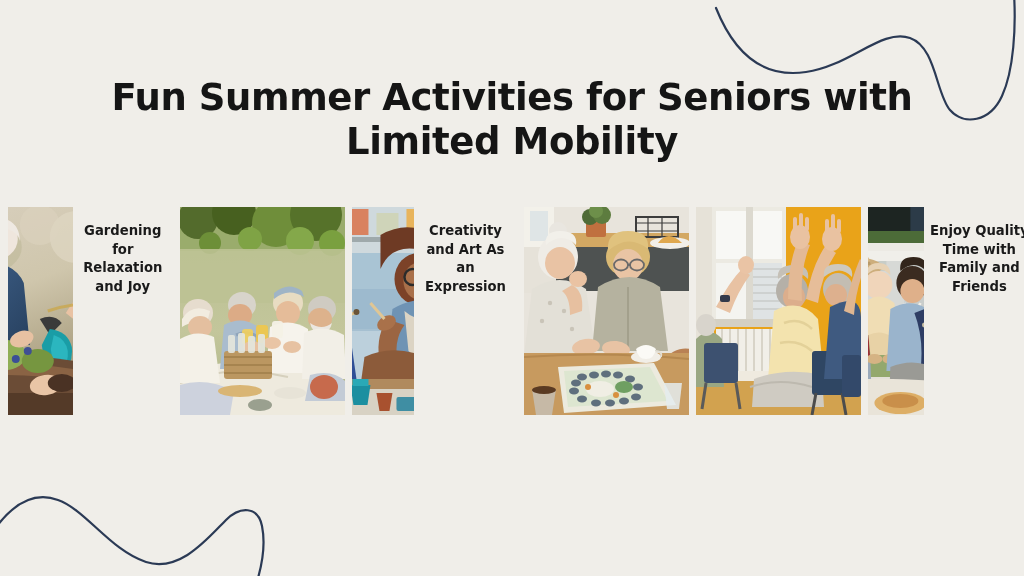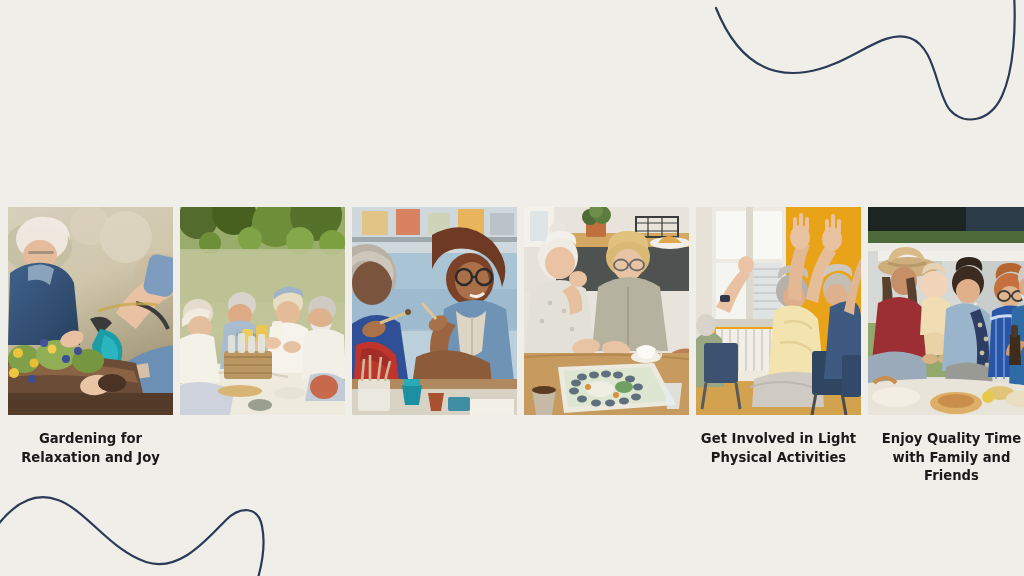--- a/index.html
+++ b/index.html
@@ -57,21 +57,21 @@
     top: 207px;
     left: 8px;
     width: 1009px;
     display: flex;
     gap: 7px;
   }
   .card {
     width: 165px;
     flex: 0 0 165px;
     display: flex;
-    flex-direction: column;
+    flex-direction: row;
   }
   .card:last-child { flex: 0 0 167px; width: 167px; }
 
   .photo {
     width: 100%;
     height: 208px;
     position: relative;
     overflow: hidden;
     background: #cfc9bd;
   }
@@ -98,20 +98,24 @@
              C 222 47, 222 94, 236 110 C 250 126, 276 122, 288 96
              C 300 70, 302 26, 300 -6" fill="none" stroke="#2b3a55" stroke-width="2.2" stroke-linecap="round"></path>
   </svg>
 
   <svg class="deco-svg" id="deco-bottom-left" width="300" height="90" viewBox="0 0 300 90" aria-hidden="true">
     <path d="M-6 44 C 14 16, 36 6, 58 14 C 86 24, 110 64, 146 76
              C 180 87, 208 52, 226 34 C 240 20, 258 20, 262 40
              C 266 60, 262 78, 258 92" fill="none" stroke="#2b3a55" stroke-width="2.2" stroke-linecap="round"></path>
   </svg>
 
+  <div id="title-block">
+    <h1 id="slide-title">Fun Summer Activities for Seniors with
+Limited Mobility</h1>
+  </div>
 
   <div id="gallery">
 
     <div class="card">
       <div class="photo">
         <svg viewBox="0 0 165 208" preserveAspectRatio="xMidYMid slice">
           <defs>
             <linearGradient id="g1bg" x1="0" y1="0" x2="0.3" y2="1">
               <stop offset="0%" stop-color="#d8cfbd"></stop>
                 <stop offset="45%" stop-color="#cfc6ac"></stop>
@@ -313,20 +317,22 @@
           </g>
 
           <path d="M50 178 h20 l-3 20 h-14z" fill="#1c8fa0"></path>
           <path d="M52 172 h16 v7 h-16z" fill="#2aa9b6"></path>
           <path d="M76 186 h16 l-3 18 h-10z" fill="#a8512f"></path>
           <rect x="96" y="190" width="22" height="14" rx="2" fill="#3f8ea3"></rect>
 
           <rect x="118" y="192" width="44" height="16" fill="#f3f0e8"></rect>
         </svg>
       </div>
+      <div class="caption">Creativity and Art As
+an Expression</div>
     </div>
 
     <div class="card">
       <div class="photo">
         <svg viewBox="0 0 165 208" preserveAspectRatio="xMidYMid slice">
           <rect width="165" height="208" fill="#e8e4dc"></rect>
 
           <rect x="0" y="0" width="30" height="40" fill="#f3f1ea"></rect>
           <rect x="6" y="4" width="18" height="30" fill="#dfe5e6"></rect>
 
@@ -475,22 +481,20 @@
 
           <ellipse cx="142" cy="82" rx="15" ry="16" fill="#c3bdb2"></ellipse>
           <ellipse cx="140" cy="88" rx="11" ry="11" fill="#ddb08e"></ellipse>
           <path d="M128 70 q16 -13 28 0 q2 -13 -14 -13 q-16 0 -14 13z" fill="#cec9be"></path>
           <path d="M134 100 q30 -16 31 10 l0 62 H128z" fill="#3f5a80"></path>
           <path d="M148 104 q8 -34 16 -52 l6 6 q-10 22 -12 50z" fill="#dfb691"></path>
 
           <rect x="146" y="148" width="19" height="42" rx="3" fill="#33496a"></rect>
         </svg>
       </div>
-      <div class="caption">Get Involved in Light
-Physical Activities</div>
     </div>
 
     <div class="card">
       <div class="photo">
         <svg viewBox="0 0 167 208" preserveAspectRatio="xMidYMid slice">
           <rect width="167" height="208" fill="#e3e0d8"></rect>
 
           <rect x="0" y="0" width="167" height="30" fill="#1d2522"></rect>
           <rect x="0" y="24" width="167" height="14" fill="#4c6b38"></rect>
           <rect x="98" y="0" width="58" height="24" fill="#2c3b48"></rect>

